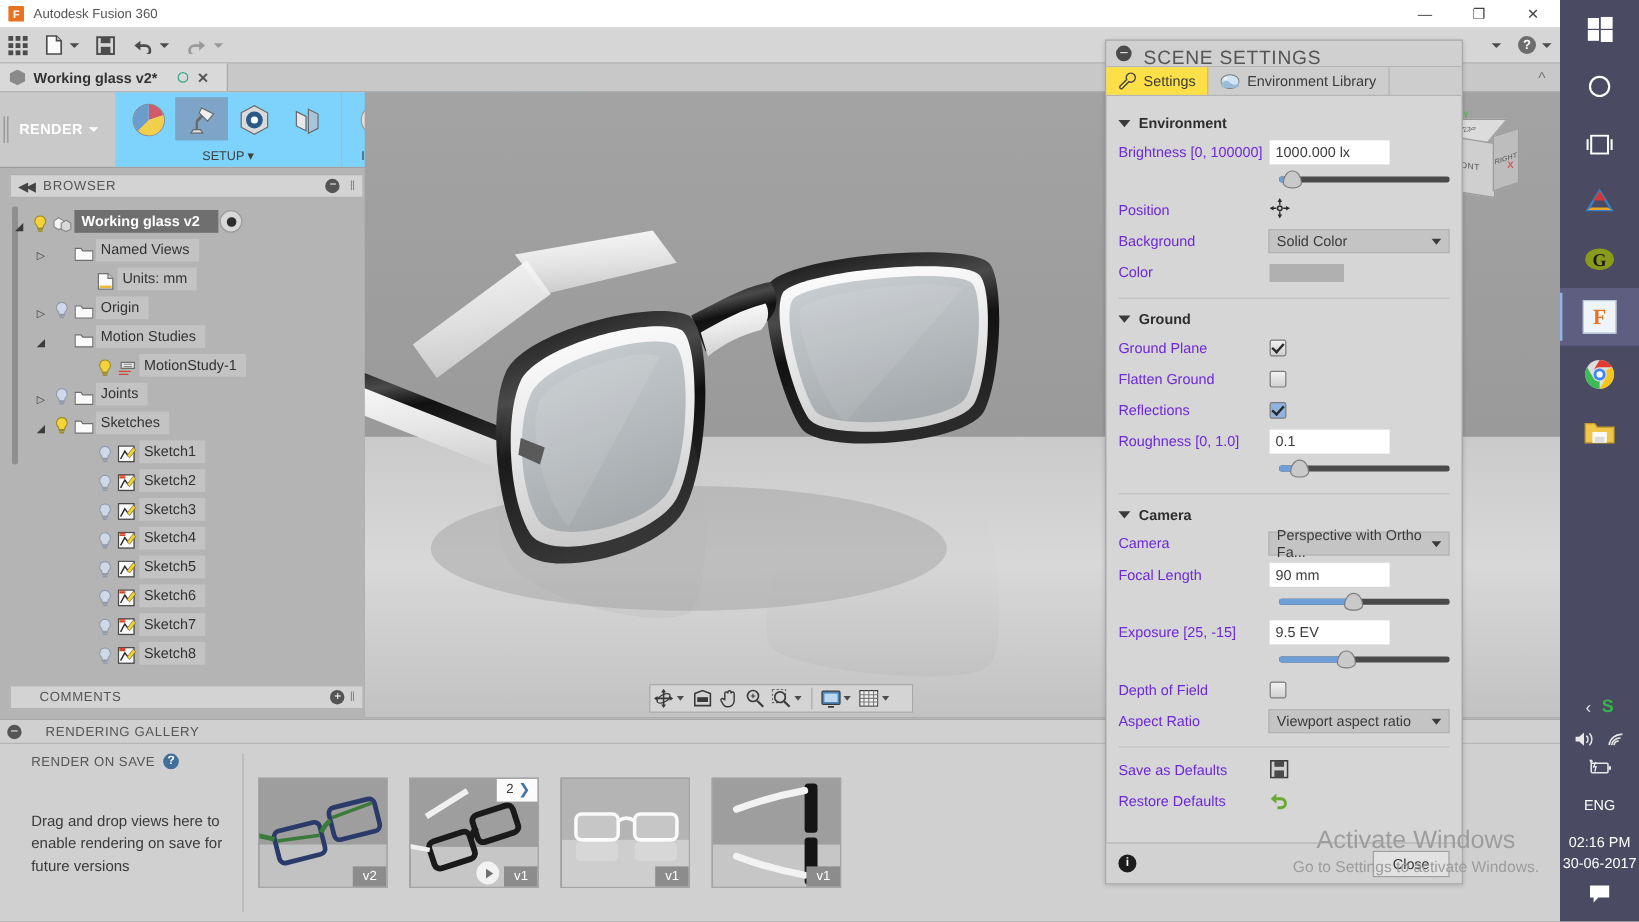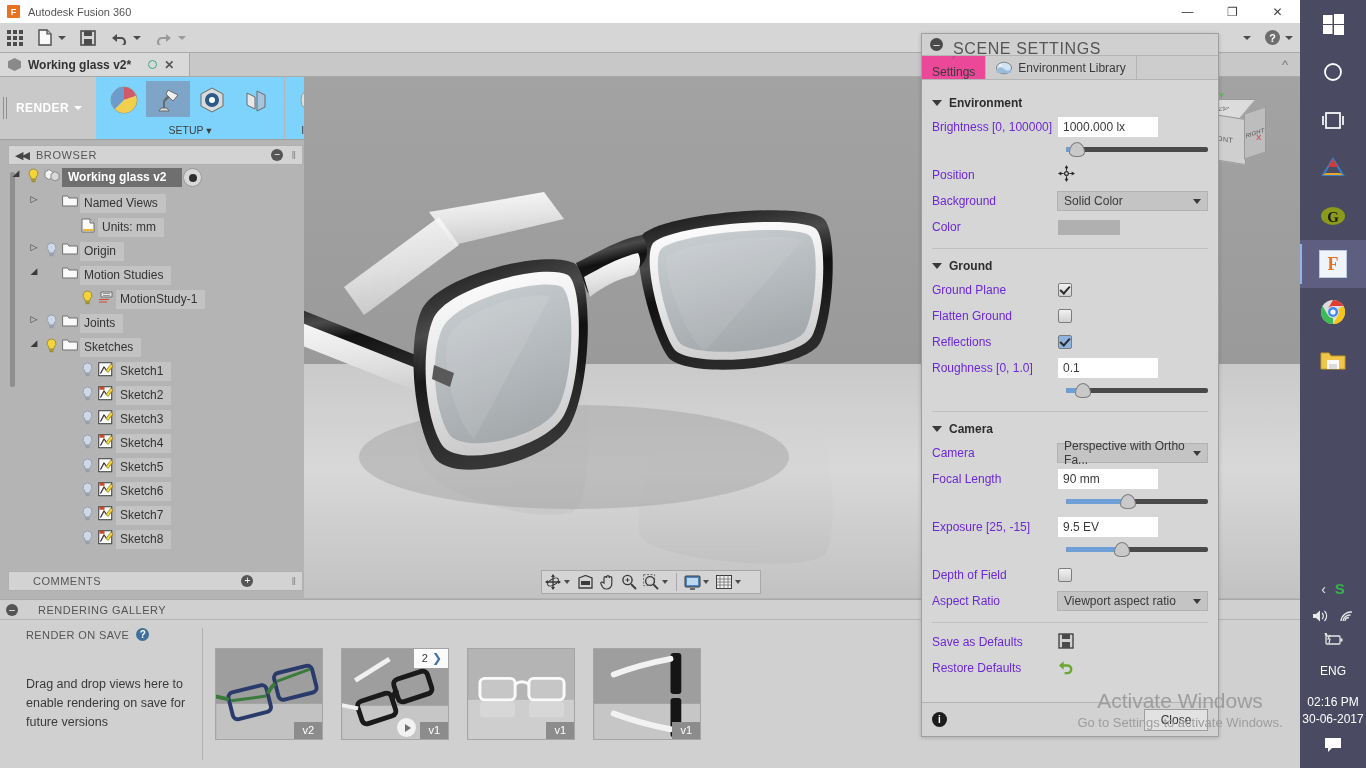--- a/index.html
+++ b/index.html
@@ -100,40 +100,40 @@
   .browser-hdr .dots{ color:#888; font-size:11px; }
 
   .tree{
     position:absolute; left:8px; top:168px; width:295px; height:400px;
     overflow:hidden; font-size:12px;
   }
   .treescroll{
     position:absolute; left:10px; top:172px; width:5px; height:215px;
     background:#8f8f8f; border-radius:2px;
   }
-  .trow{ display:flex; align-items:flex-start; height:24px; }
+  .trow{ display:flex; align-items:flex-end; height:24px; }
   .tarrow{ width:16px; text-align:center; color:#3a3a3a; font-size:9px; }
   .tarrow.collapsed::before{ content:"\25B7"; }
   .tarrow.expanded::before{ content:"\25E2"; }
   .bulb{ width:18px; display:flex; align-items:center; justify-content:center; }
   .bulb svg{ display:block; }
   .ticon{ width:20px; display:flex; align-items:center; justify-content:center; }
   .tlabel{ background:#c3c3c3; padding:2px 8px 3px 4px; color:#333; white-space:nowrap; }
   .trow.root .tlabel{ background:#6f6f6f; color:#fff; font-weight:bold; padding:2px 16px 3px 6px; }
   .trow.root{ height:26px; }
   .roottarget{
     width:19px;height:19px;border-radius:50%;background:#d8d8d8;border:1px solid #9a9a9a;
     display:flex;align-items:center;justify-content:center; margin-left:1px;
   }
   .roottarget i{ width:8px;height:8px;border-radius:50%; background:#2e2e2e; display:block;}
 
   
   .comments{
     position:absolute; left:8px; top:571px; width:295px; height:20px;
-    background:#d3d3d3; border:1px solid #b0b0b0; display:flex; align-items:center; padding:0 6px;gap:34px;
+    background:#d3d3d3; border:1px solid #b0b0b0; display:flex; align-items:center; padding:0 6px;
   }
   .comments .ctitle{ font-size:11px; color:#555; letter-spacing:.5px; margin-left:18px;}
   .comments .plus{
     margin-left:auto; width:12px;height:12px;border-radius:50%;background:#555;color:#fff;
     font-size:10px;display:flex;align-items:center;justify-content:center;line-height:1;
   }
   .comments .dots{ color:#888; font-size:11px; margin-left:4px;}
 
   
   .viewport{
@@ -239,21 +239,21 @@
   .sd-hdr .minus{
     width:13px;height:13px;border-radius:50%;background:#4a4a4a;color:#fff;
     font-size:11px;display:flex;align-items:center;justify-content:center;line-height:1;
   }
   .sd-hdr .sdtitle{ font-size:16px; color:#555; letter-spacing:.6px;margin-top:8px; }
   .sd-tabs{ display:flex; height:24px; border-bottom:1px solid #b4b4b4; background:#cdcdcd;}
   .sd-tab{
     display:flex;align-items:center; gap:6px; padding:0 10px; font-size:12px; color:#3a3a3a;
     border-right:1px solid #b4b4b4;
   }
-  .sd-tab.active{ background:#ec4899;flex-direction:column; }
+  .sd-tab.active{ background:#fde047; }
   .sd-body{ padding:6px 10px 0 10px; }
   .sect{ margin-top:6px; }
   .sect-hdr{ display:flex; align-items:center; gap:7px; font-size:12px; font-weight:bold; color:#2d2d2d; height:22px;}
   .sect-hdr .tri{ width:0;height:0;border-left:5px solid transparent;border-right:5px solid transparent;border-top:6px solid #3a3a3a; }
   .frow{ display:flex; align-items:center; min-height:26px; }
   .flabel{ width:126px; font-size:12px; color:#6d28d9; }
   .tinput{
     background:#fff; border:none; height:20px; width:100px; font-size:12px; color:#3a3a3a;
     padding:0 5px; display:flex; align-items:center; font-family:"Liberation Sans", sans-serif;
   }

